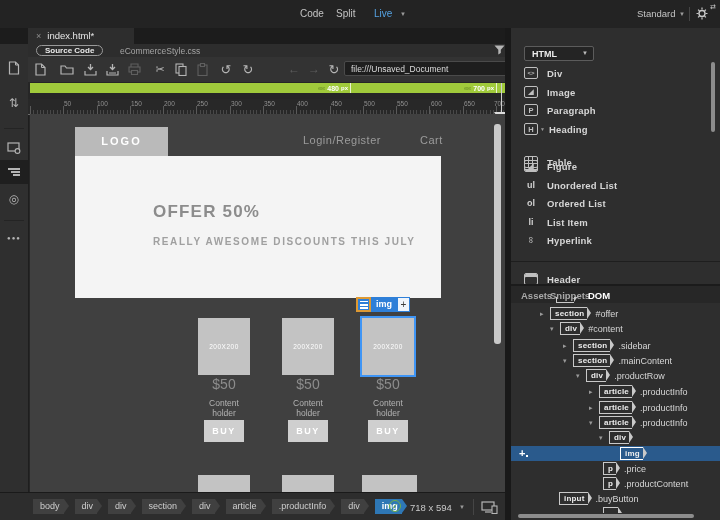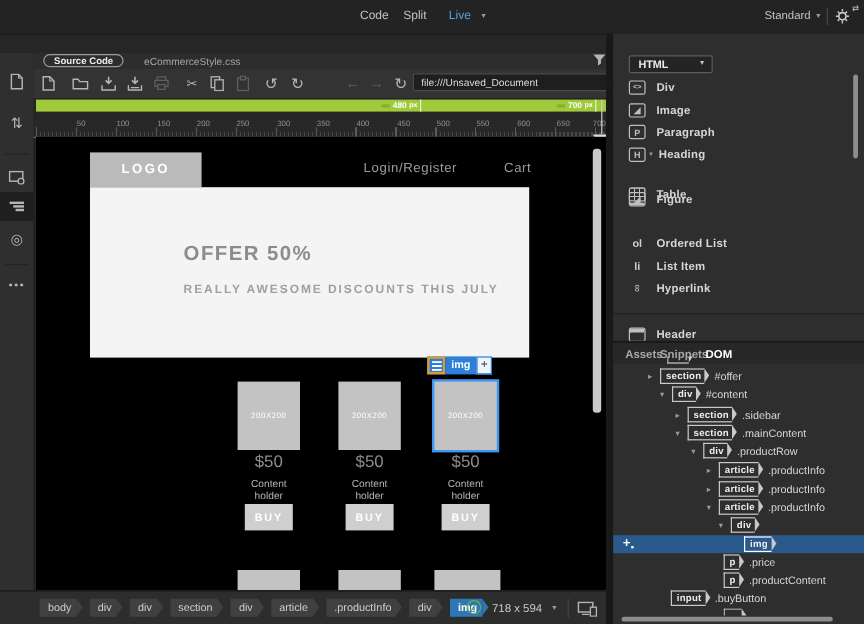--- a/index.html
+++ b/index.html
@@ -55,21 +55,21 @@
        repeating-linear-gradient(90deg,#5a5a5a 0 1px,transparent 1px 33.28px),
        repeating-linear-gradient(90deg,#484848 0 1px,transparent 1px 3.33px);
      background-size:100% 8px,100% 4px;background-position:left bottom,left bottom;background-repeat:no-repeat,no-repeat}
   .rn{position:absolute;top:1px;font-size:6.5px;color:#8f8f8f}
   .guide-line{position:absolute;left:501px;top:83px;width:1px;height:29px;background:#cfcfcf}
   .guide-tri{position:absolute;left:494px;top:112px;width:0;height:0;
      border-left:7px solid transparent;border-right:7px solid transparent;border-top:10px solid #dcdcdc;
      filter:drop-shadow(0 1px 0 #444)}
 
   
-  .canvas{position:absolute;left:30px;top:114px;width:475px;height:378px;background:#000000;overflow:hidden}
+  .canvas{position:absolute;left:30px;top:114px;width:475px;height:378px;background:#404040;overflow:hidden}
   .logo{position:absolute;left:45px;top:13px;width:93px;height:29px;background:#bababa;color:#fff;
         font-size:11px;font-weight:bold;letter-spacing:2px;text-align:center;line-height:29px}
   .navlink{position:absolute;top:20px;font-size:11px;color:#9b9b9b;letter-spacing:.5px}
   .offer{position:absolute;left:45px;top:42px;width:366px;height:142px;background:#f4f4f4}
   .offer h1{position:absolute;left:78px;top:46px;margin:0;font-size:17px;font-weight:bold;color:#8c8c8c;letter-spacing:1.2px}
   .offer h2{position:absolute;left:78px;top:80px;margin:0;font-size:10px;font-weight:bold;color:#a0a0a0;letter-spacing:1.6px}
   .side{position:absolute;left:45px;top:204px;width:97px;height:174px;background:#f4f4f4}
   .search{position:absolute;left:12px;top:25px;width:72px;height:28px;background:#fff;border:1px solid #dcdcdc;
           font-size:10px;color:#b5b5b5;letter-spacing:1px;text-align:center;line-height:28px}
   .menu-t{position:absolute;left:12px;top:78px;font-size:10px;font-weight:bold;color:#909090;letter-spacing:1px}
@@ -165,20 +165,25 @@
       <svg width="13" height="13" viewBox="0 0 13 13">
           <g stroke="#c9c9c9" fill="none">
             <circle cx="6" cy="6.5" r="3" stroke-width="1.4"></circle>
             <path d="M6 .5v2M6 10.5v2M.5 6.5h2M9.5 6.5h2M2.1 2.6l1.4 1.4M8.5 9l1.4 1.4M9.9 2.6L8.5 4M3.5 9 2.1 10.4" stroke-width="1.2"></path>
           </g>
         </svg>
     </span>
     <span class="tx" style="left:710px;top:3px;font-size:7px;color:#c9c9c9">⇄</span>
   </div>
 
+  <div class="tabstrip">
+    <div class="doctab">
+      <span class="x">×</span><span>index.html*</span>
+    </div>
+  </div>
   <span class="tx" style="left:706px;top:30px;font-size:8px;color:#8a8a8a">»</span>
 
   <div class="lbar">
     <div class="ico" style="top:13px">
       <svg width="12" height="14" viewBox="0 0 12 14">
           <path d="M1.5 1h6l3 3v9h-9z" fill="none" stroke="#b5b5b5" stroke-width="1.2"></path>
           <path d="M7.5 1v3h3" fill="none" stroke="#b5b5b5"></path>
         </svg>
     </div>
     <div class="ico" style="top:48px;font-size:12px">⇅</div>
@@ -396,20 +401,24 @@
       <span class="ilabel" style="margin-left:4px">Heading</span>
     </div>
     <div class="irow" style="top:125px">
       <span class="ibox grid"></span>
       <span class="ilabel">Table</span>
     </div>
     <div class="irow" style="top:129px">
       <span class="ibox" style="font-size:7px;box-shadow:inset 0 -2px 0 #bfbfbf">◢</span>
       <span class="ilabel">Figure</span>
     </div>
+    <div class="irow" style="top:148px">
+      <span class="itext">ul</span>
+      <span class="ilabel">Unordered List</span>
+    </div>
     <div class="irow" style="top:166px">
       <span class="itext">ol</span>
       <span class="ilabel">Ordered List</span>
     </div>
     <div class="irow" style="top:185px">
       <span class="itext">li</span>
       <span class="ilabel">List Item</span>
     </div>
     <div class="irow" style="top:203px">
       <span class="ichain">∞</span>

